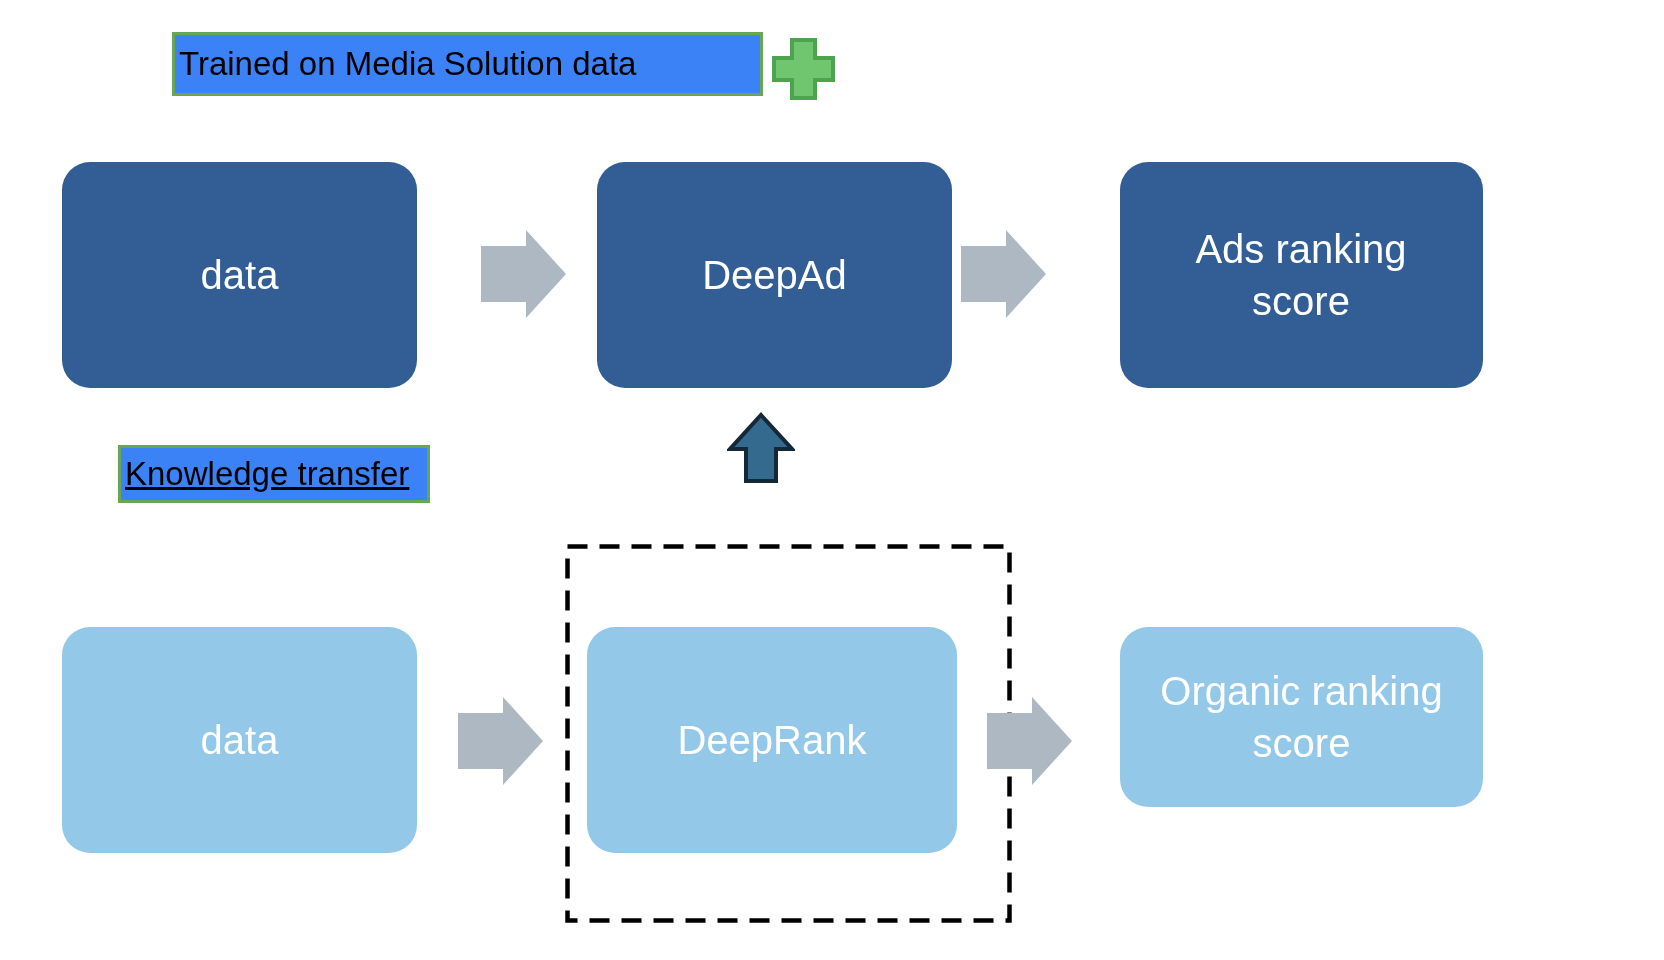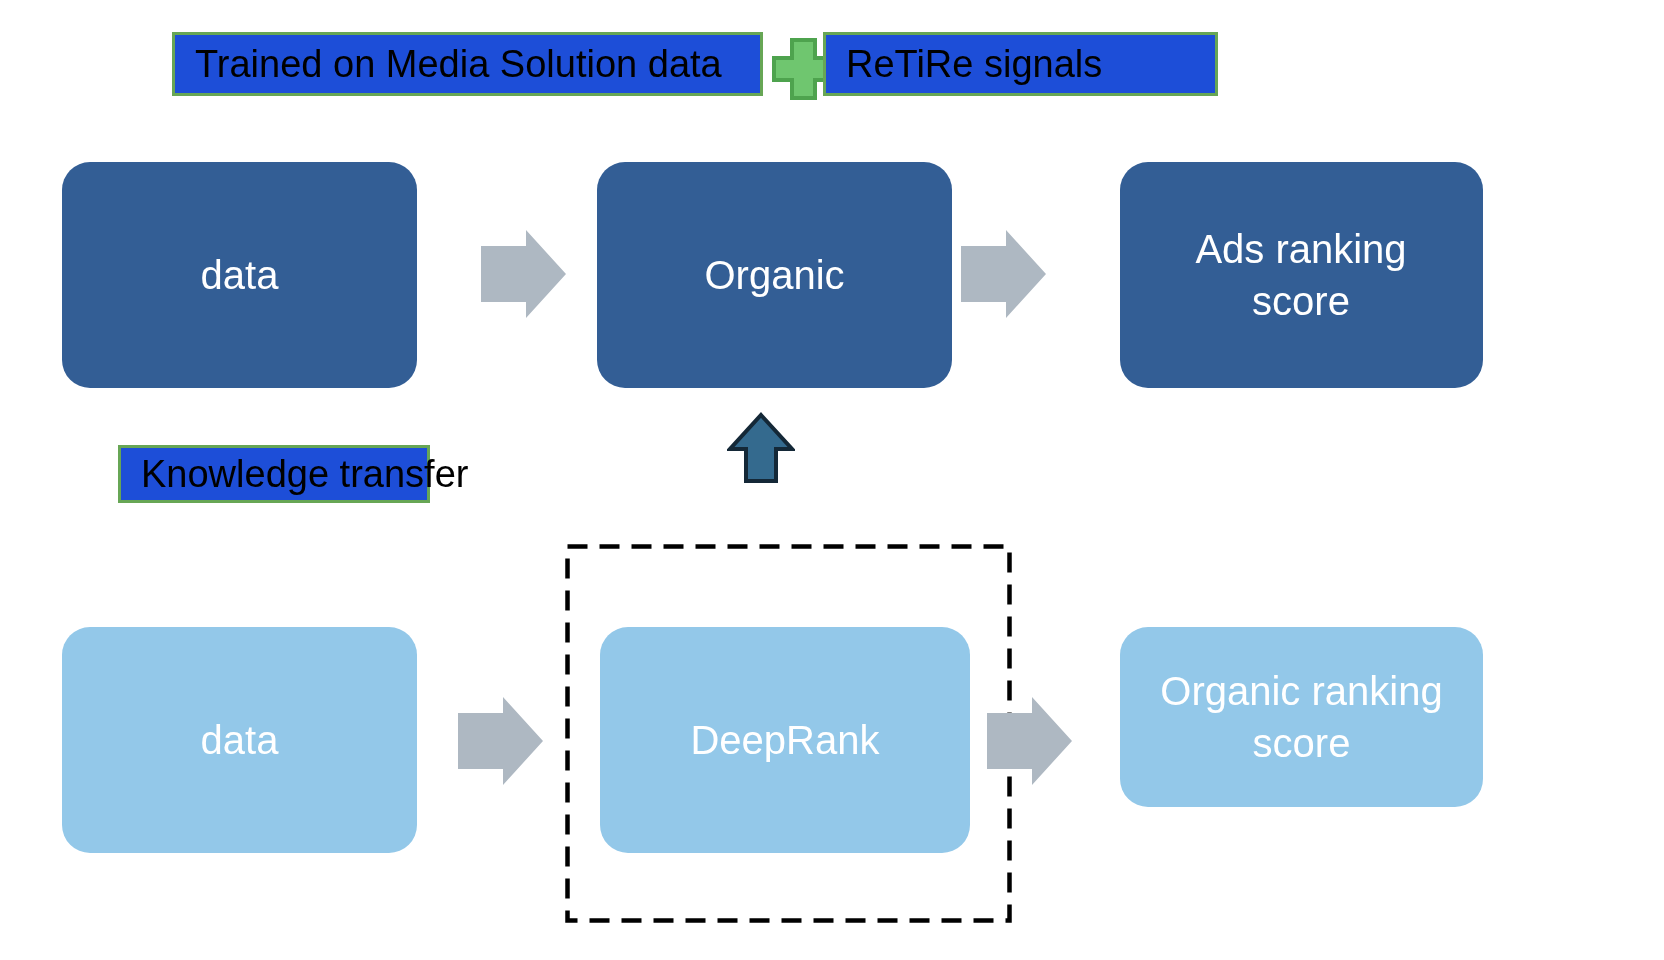--- a/index.html
+++ b/index.html
@@ -16,22 +16,22 @@
     --dashed-border:#000000;
     --canvas-bg:#FFFFFF;
   }
   html,body{margin:0;padding:0;background:var(--canvas-bg);}
   .canvas{
     position:relative;width:1664px;height:960px;background:var(--canvas-bg);
     font-family:"Liberation Sans",sans-serif;overflow:hidden;
   }
   .annot{
     position:absolute;display:flex;align-items:center;box-sizing:border-box;
-    background:#1d4ed8;border:3px solid var(--green-border);
-    color:var(--label-text);font-size:38px;padding:0 20px;white-space:nowrap;
+    background:#3b82f6;border:3px solid var(--green-border);
+    color:var(--label-text);font-size:33px;padding:0 4px;white-space:nowrap;
   }
   .node{
     position:absolute;display:flex;align-items:center;justify-content:center;
     box-sizing:border-box;text-align:center;border-radius:28px;
     color:var(--node-text);font-size:40px;line-height:1.3;padding:0 25px;
   }
   .node.dark{background:var(--node-dark);}
   .node.light{background:var(--node-light);}
   .icon{position:absolute;display:block;}
   .arrow-right polygon{fill:var(--arrow-gray);}
@@ -43,53 +43,52 @@
 <body>
 
 <div class="canvas">
 
   <div class="annot" style="left:172px;top:32px;width:591px;height:64px;">Trained on Media Solution data</div>
 
   <svg class="icon plus" style="left:772px;top:38px;" width="63" height="62" viewBox="0 0 63 62">
     <polygon points="20,2 43,2 43,20 61,20 61,42 43,42 43,60 20,60 20,42 2,42 2,20 20,20"></polygon>
   </svg>
 
-  <div class="annot" style="left:823px;top:32px;width:395px;height:64px;">ReTiRe signals</div>
 
   <div class="node dark" style="left:62px;top:162px;width:355px;height:226px;">data</div>
 
   <svg class="icon arrow-right" style="left:481px;top:230px;" width="85" height="88" viewBox="0 0 85 88">
     <polygon points="0,16 45,16 45,0 85,44 45,88 45,72 0,72"></polygon>
   </svg>
 
-  <div class="node dark" style="left:597px;top:162px;width:355px;height:226px;">Organic</div>
+  <div class="node dark" style="left:597px;top:162px;width:355px;height:226px;">DeepAd</div>
 
   <svg class="icon arrow-right" style="left:961px;top:230px;" width="85" height="88" viewBox="0 0 85 88">
     <polygon points="0,16 45,16 45,0 85,44 45,88 45,72 0,72"></polygon>
   </svg>
 
   <div class="node dark" style="left:1120px;top:162px;width:363px;height:226px;padding-left:24px;">Ads ranking score</div>
 
-  <div class="annot" style="left:118px;top:445px;width:312px;height:58px;">Knowledge transfer</div>
+  <div class="annot" style="left:118px;top:445px;width:312px;height:58px;text-decoration:underline;">Knowledge transfer</div>
 
   <svg class="icon uparrow" style="left:727px;top:412px;" width="68" height="72" viewBox="0 0 68 72">
     <polygon points="34,3 65,37 49,37 49,69 19,69 19,37 3,37"></polygon>
   </svg>
 
   <svg class="icon dashed" style="left:565px;top:544px;" width="447" height="379" viewBox="0 0 447 379">
     <rect x="2.5" y="2.5" width="442" height="374"></rect>
   </svg>
 
   <div class="node light" style="left:62px;top:627px;width:355px;height:226px;">data</div>
 
   <svg class="icon arrow-right" style="left:458px;top:697px;" width="85" height="88" viewBox="0 0 85 88">
     <polygon points="0,16 45,16 45,0 85,44 45,88 45,72 0,72"></polygon>
   </svg>
 
-  <div class="node light" style="left:600px;top:627px;width:370px;height:226px;">DeepRank</div>
+  <div class="node light" style="left:587px;top:627px;width:370px;height:226px;">DeepRank</div>
 
   <svg class="icon arrow-right" style="left:987px;top:697px;" width="85" height="88" viewBox="0 0 85 88">
     <polygon points="0,16 45,16 45,0 85,44 45,88 45,72 0,72"></polygon>
   </svg>
 
   <div class="node light" style="left:1120px;top:627px;width:363px;height:180px;">Organic ranking score</div>
 
 </div>
 
 </body></html>

